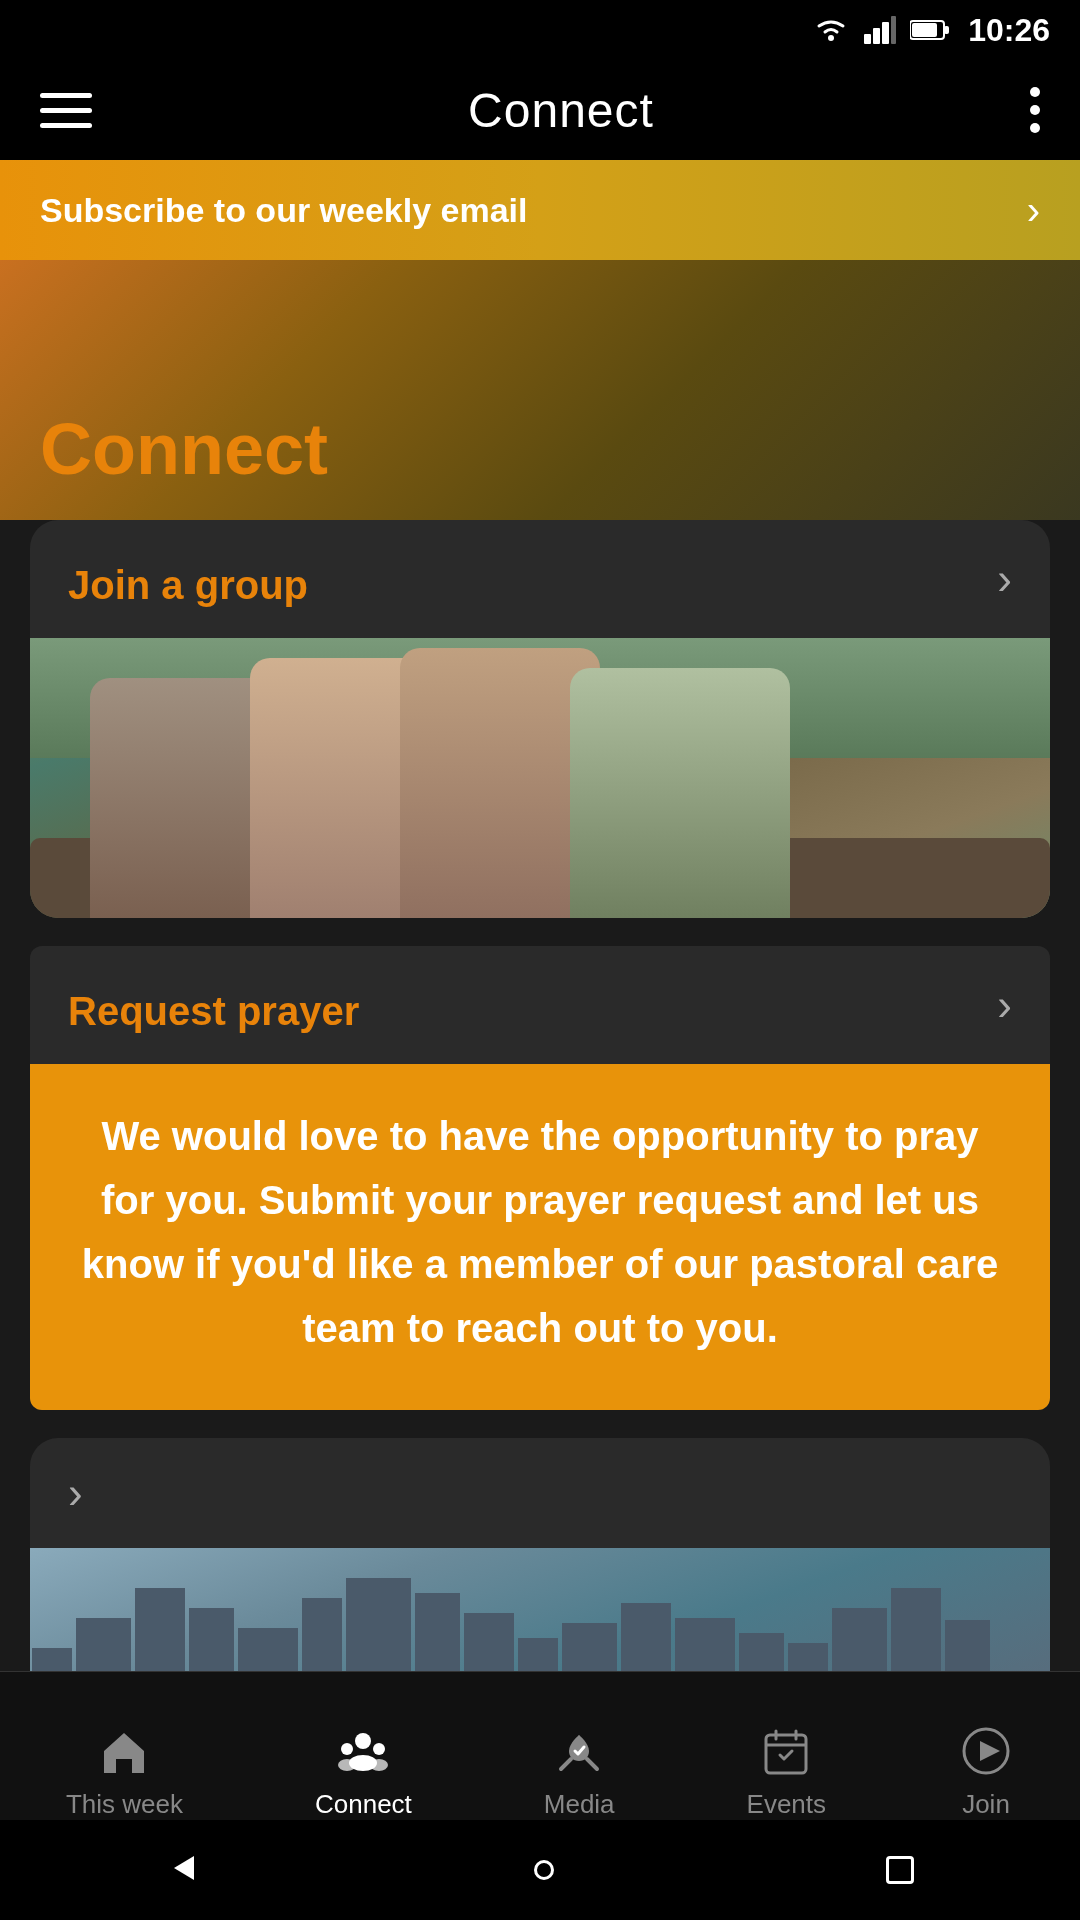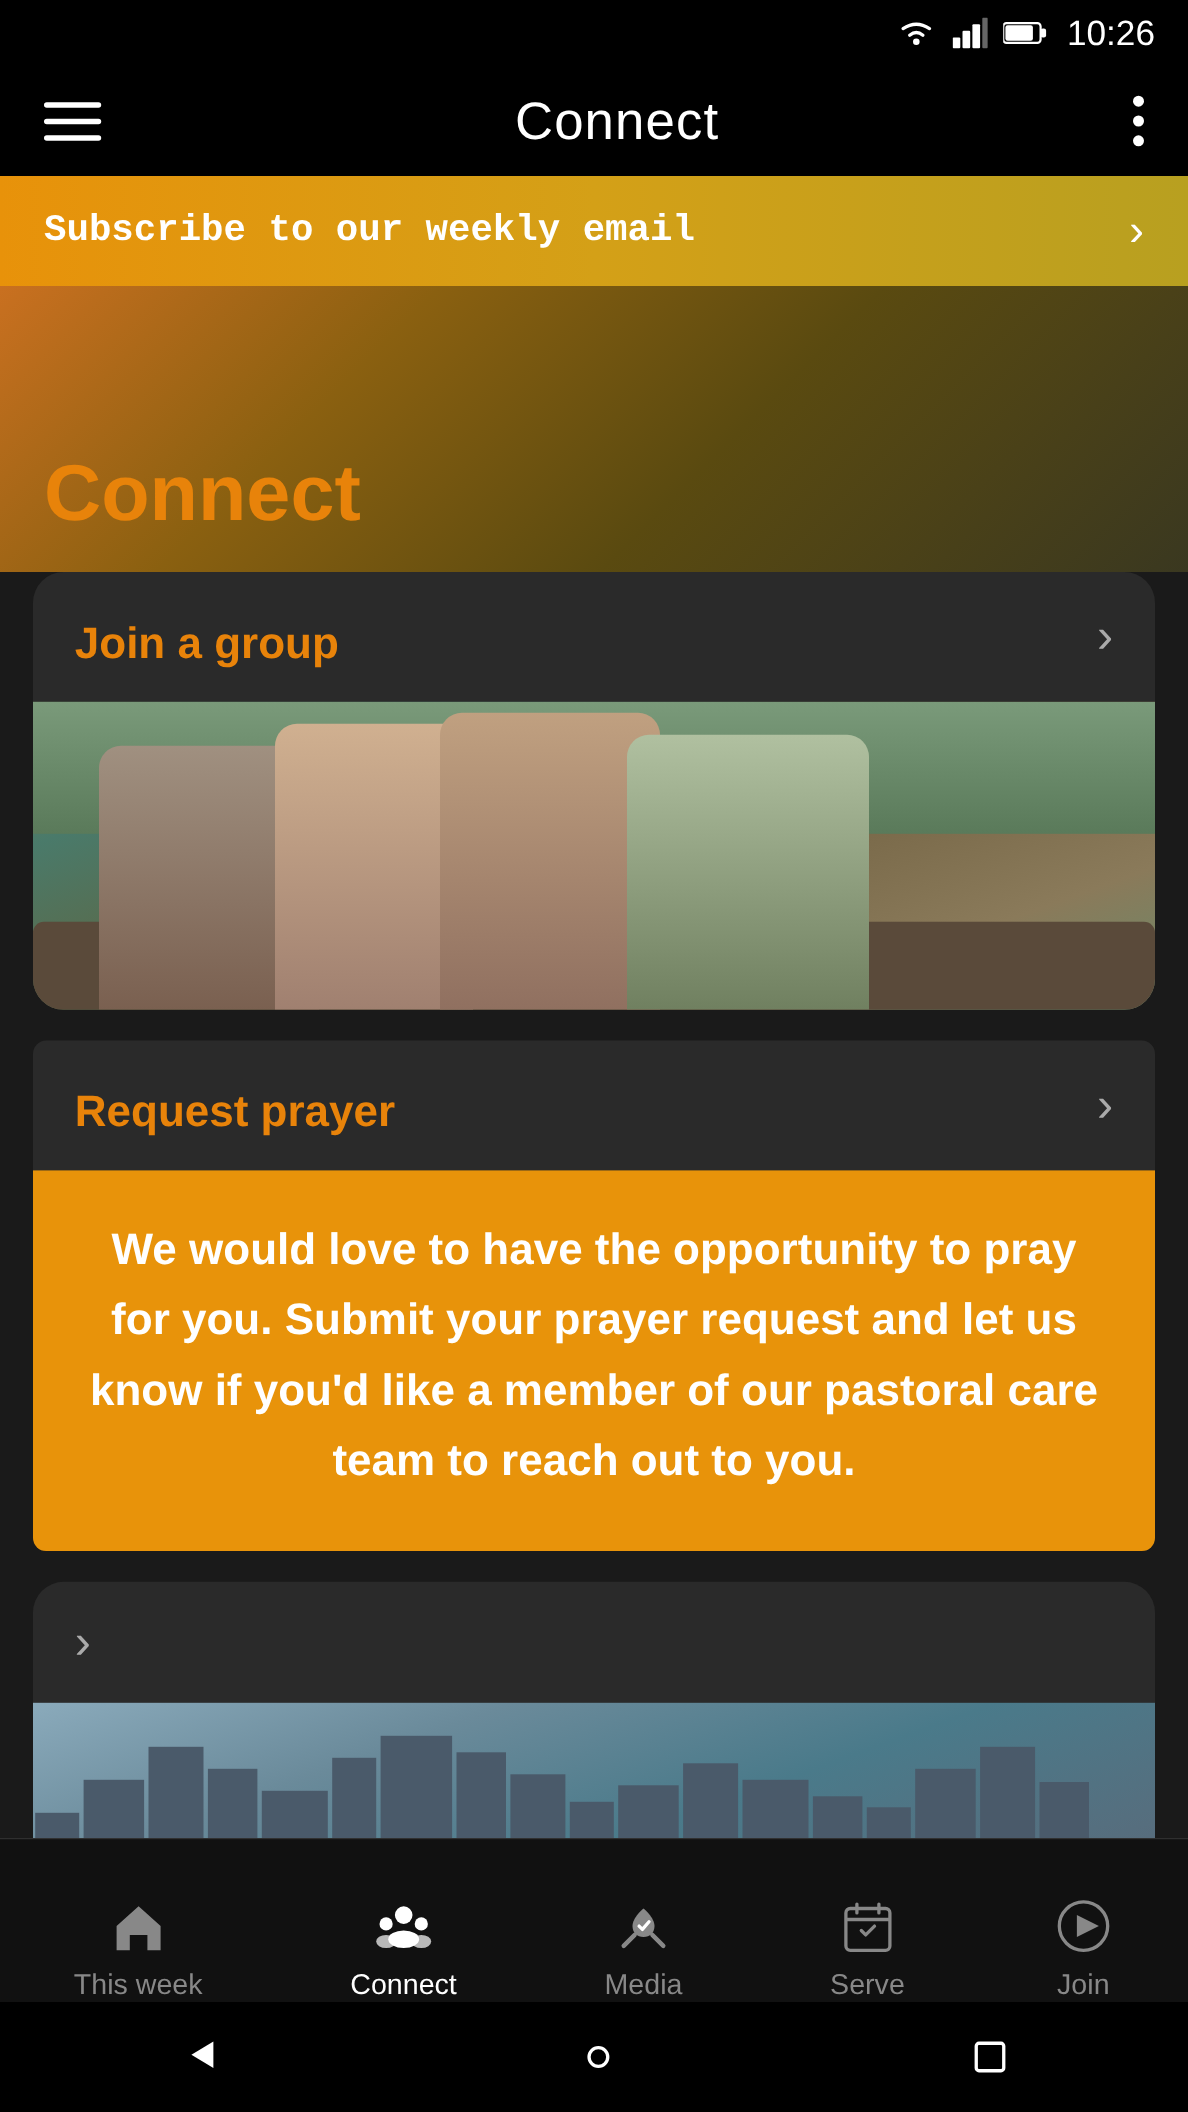--- a/index.html
+++ b/index.html
@@ -26,21 +26,21 @@
       gap: 18px;
     }
     .status-icons {
       display: flex;
       align-items: center;
       gap: 14px;
     }
     .status-time {
       color: #fff;
       font-size: 32px;
-      font-weight: normal;
+      font-weight: bold;
     }
 
     
     .top-nav {
       width: 100%;
       height: 100px;
       background: #000;
       display: flex;
       align-items: center;
       justify-content: space-between;
@@ -87,21 +87,20 @@
       display: flex;
       align-items: center;
       justify-content: space-between;
       padding: 0 40px;
       cursor: pointer;
     }
     .subscribe-text {
       color: #fff;
       font-size: 34px;
       font-weight: bold;
-      font-family: Liberation Mono, monospace;
     }
     .subscribe-arrow {
       color: #fff;
       font-size: 40px;
     }
 
     
     .hero-bg {
       width: 100%;
       height: 260px;
@@ -462,21 +461,21 @@
   </div>
 
   <div class="nav-item">
     <svg class="nav-icon" viewBox="0 0 56 56">
       <rect x="8" y="12" width="40" height="38" rx="4" fill="none" stroke="#888" stroke-width="3"></rect>
       <line x1="8" y1="22" x2="48" y2="22" stroke="#888" stroke-width="3"></line>
       <line x1="18" y1="8" x2="18" y2="16" stroke="#888" stroke-width="3" stroke-linecap="round"></line>
       <line x1="38" y1="8" x2="38" y2="16" stroke="#888" stroke-width="3" stroke-linecap="round"></line>
       <path d="M22 32 L26 36 L34 28" stroke="#888" stroke-width="3" fill="none" stroke-linecap="round" stroke-linejoin="round"></path>
     </svg>
-    <span>Serve</span>
+    <span>Events</span>
   </div>
 
   <div class="nav-item">
     <svg class="nav-icon" viewBox="0 0 56 56">
       <circle cx="28" cy="28" r="22" fill="none" stroke="#888" stroke-width="3"></circle>
       <polygon points="22,18 42,28 22,38" fill="#888"></polygon>
     </svg>
     <span>Join</span>
   </div>
 

